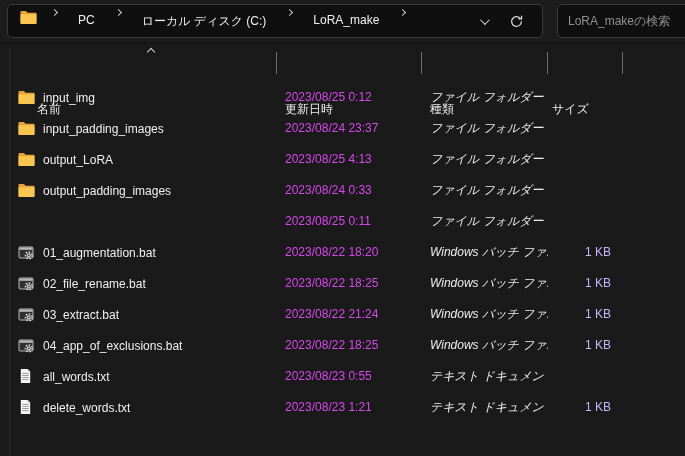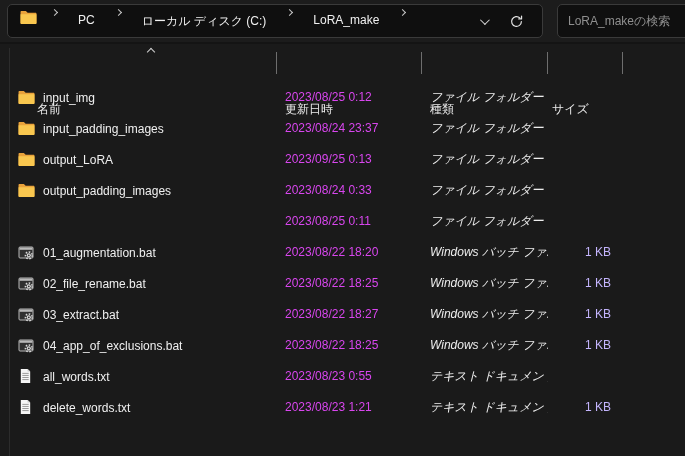--- a/index.html
+++ b/index.html
@@ -163,21 +163,21 @@
     <div class="cell cell-name">
       <span class="ficon">
         <svg class="i-folder" viewBox="0 0 16 14" width="17" height="15" style="top:1px;">
           <path d="M0.5 1.8c0-.5.4-.9.9-.9h4.1l1.7 1.6h7.4c.5 0 .9.4.9.9v8.8c0 .5-.4.9-.9.9H1.4c-.5 0-.9-.4-.9-.9z" fill="#e9a23b"></path>
           <path d="M0.5 4h15v8.2c0 .5-.4.9-.9.9H1.4c-.5 0-.9-.4-.9-.9z" fill="#f9c74f"></path>
         </svg>
 
       </span>
       <span class="fname">output_LoRA</span>
     </div>
-    <div class="cell cell-date">2023/09/25 0:13</div>
+    <div class="cell cell-date">2023/08/25 4:13</div>
     <div class="cell cell-type">ファイル フォルダー</div>
     <div class="cell cell-size"></div>
   </div>
     <div class="row" data-icon="folder">
 
     <div class="cell cell-name">
       <span class="ficon">
         <svg class="i-folder" viewBox="0 0 16 14" width="17" height="15" style="top:1px;">
           <path d="M0.5 1.8c0-.5.4-.9.9-.9h4.1l1.7 1.6h7.4c.5 0 .9.4.9.9v8.8c0 .5-.4.9-.9.9H1.4c-.5 0-.9-.4-.9-.9z" fill="#e9a23b"></path>
           <path d="M0.5 4h15v8.2c0 .5-.4.9-.9.9H1.4c-.5 0-.9-.4-.9-.9z" fill="#f9c74f"></path>
@@ -245,21 +245,21 @@
           <rect x="1" y="2" width="14" height="11" rx="1" fill="#303030" stroke="#b9b9b9" stroke-width="1"></rect>
           <rect x="1.5" y="2.5" width="13" height="2.3" fill="#b9b9b9"></rect>
           <circle cx="10.8" cy="10.3" r="3.4" fill="none" stroke="#d8d8d8" stroke-width="1.5" stroke-dasharray="1.6 1.5"></circle>
           <circle cx="10.8" cy="10.3" r="2.1" fill="#d8d8d8"></circle>
           <circle cx="10.8" cy="10.3" r="0.9" fill="#303030"></circle>
         </svg>
 
       </span>
       <span class="fname">03_extract.bat</span>
     </div>
-    <div class="cell cell-date">2023/08/22 18:27</div>
+    <div class="cell cell-date">2023/08/22 21:24</div>
     <div class="cell cell-type">Windows バッチ ファ...</div>
     <div class="cell cell-size">1 KB</div>
   </div>
     <div class="row" data-icon="bat">
 
     <div class="cell cell-name">
       <span class="ficon">
 
         <svg class="i-bat" viewBox="0 0 16 16" width="16" height="16" style="top:1px;">
           <rect x="1" y="2" width="14" height="11" rx="1" fill="#303030" stroke="#b9b9b9" stroke-width="1"></rect>

